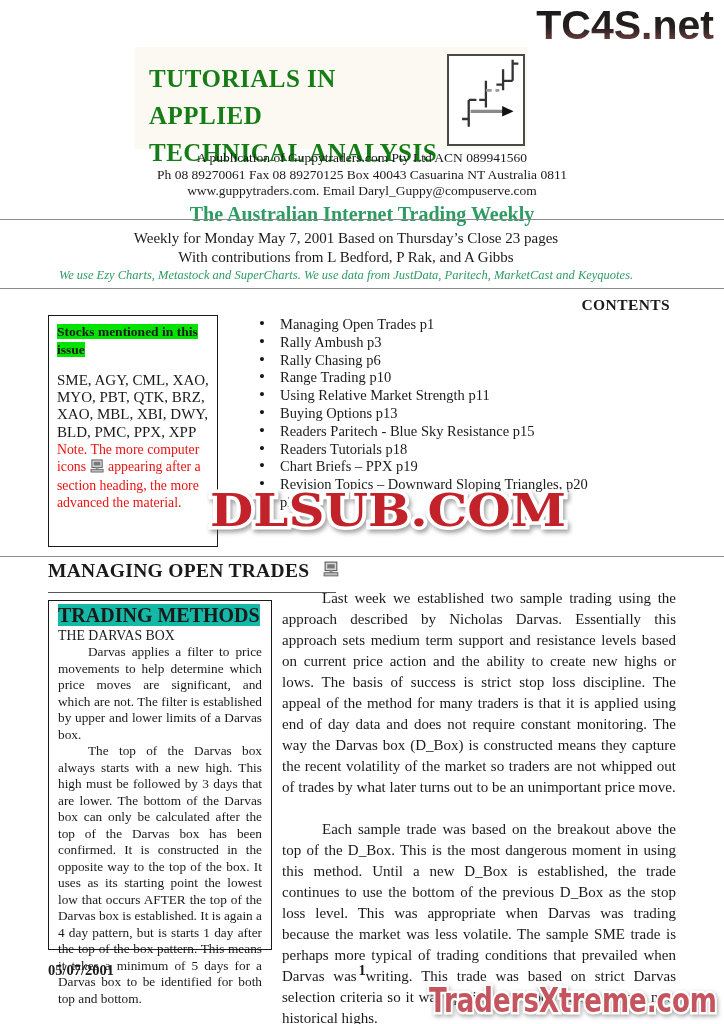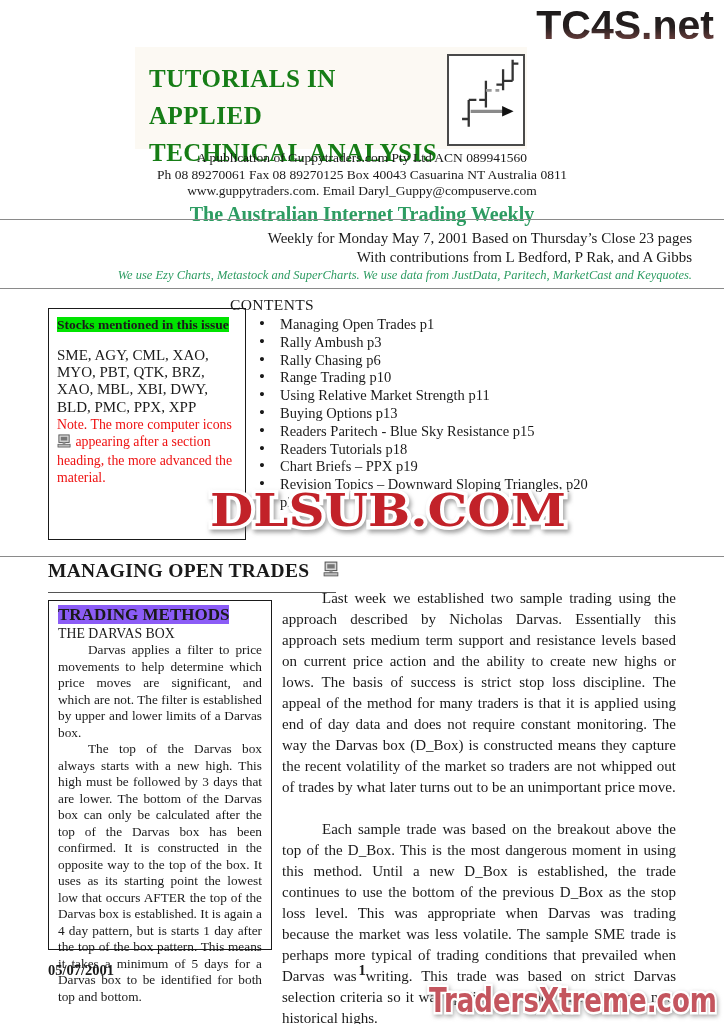--- a/index.html
+++ b/index.html
@@ -17,51 +17,51 @@
   .masthead{position:absolute;left:135px;top:47px;width:392px;height:102px;
             background:#fcf9f3;display:flex;}
   .mast-titles{flex:1;padding:13px 0 0 14px;}
   .mast-titles div{font-size:25px;font-weight:bold;color:#167d16;line-height:37px;letter-spacing:.5px;}
   .chart-logo{width:74px;height:88px;border:2px solid #4a4a4a;background:#fff;margin:7px 2px 0 0;}
 
   .pub-info{position:absolute;top:150px;left:0;width:724px;text-align:center;}
   .pub-info .line{font-size:13.5px;line-height:16.5px;}
   .tagline{font-size:20px;font-weight:bold;color:#2d9c62;margin-top:3px;}
 
-  .weekly{position:absolute;top:229px;left:0;width:692px;text-align:right;}
+  .weekly{position:absolute;top:229px;left:0;width:692px;text-align:center;}
   .weekly .w-line{font-size:15px;line-height:19px;}
   .weekly .tools{font-size:12.5px;font-style:italic;color:#2d9c62;line-height:17px;}
 
   
   .contents-heading{position:absolute;left:230px;width:440px;top:296px;
-                    font-weight:normal;font-size:15.5px;text-align:left;letter-spacing:.4px;}
+                    font-weight:bold;font-size:15.5px;text-align:right;letter-spacing:.4px;}
   .contents-list{position:absolute;left:280px;top:316px;margin:0;padding:0;list-style:none;width:400px;}
   .contents-list li{position:relative;font-size:14.5px;line-height:17.8px;}
   .contents-list li::before{content:"\2022";position:absolute;left:-21px;top:-1px;font-size:17px;}
   .contents-list li.gap-before{margin-top:17px;}
 
   
-  .stocks-box{position:absolute;left:48px;top:308px;width:198px;height:232px;
+  .stocks-box{position:absolute;left:48px;top:315px;width:170px;height:232px;
               border:1.5px solid #1a1a1a;box-sizing:border-box;padding:6px 8px;}
   .stocks-heading{display:inline;background:#00e400;font-weight:bold;font-size:13.5px;line-height:17px;}
   .stocks-list{font-size:15px;line-height:17.2px;margin-top:14px;}
   .stocks-note{color:#ee1111;font-size:13.8px;line-height:17.2px;}
   .pc-icon{display:inline-block;vertical-align:-2px;}
 
   
   .watermark{position:absolute;left:202px;top:485px;}
 
   
   .article-heading{position:absolute;left:48px;top:560px;display:flex;align-items:center;gap:14px;
                    font-size:19.5px;font-weight:bold;letter-spacing:.3px;}
 
   .sidebar-box{position:absolute;left:48px;top:600px;width:224px;height:350px;
                border:1.5px solid #1a1a1a;box-sizing:border-box;padding:6px 9px;
                font-size:13.3px;line-height:16.5px;text-align:justify;}
-  .sidebar-heading{display:inline;background:#8b5cf6;font-weight:bold;font-size:17px;}
+  .sidebar-heading{display:inline;background:#14b8a6;font-weight:bold;font-size:20px;}
   .sidebar-sub{font-size:13.8px;margin:1px 0 0 0;}
   .sidebar-box p{margin:0;text-indent:30px;}
 
   .main-text{position:absolute;left:282px;top:588px;width:394px;
              font-size:15px;line-height:21px;text-align:justify;}
   .main-text p{margin:0;text-indent:40px;}
   .main-text p + p{margin-top:21px;}
 
   
   .footer-date{position:absolute;left:48px;top:962px;font-weight:bold;font-size:14.5px;}

